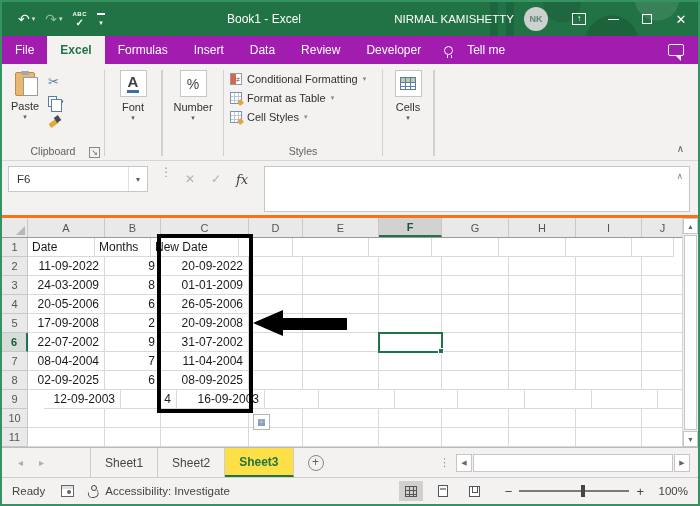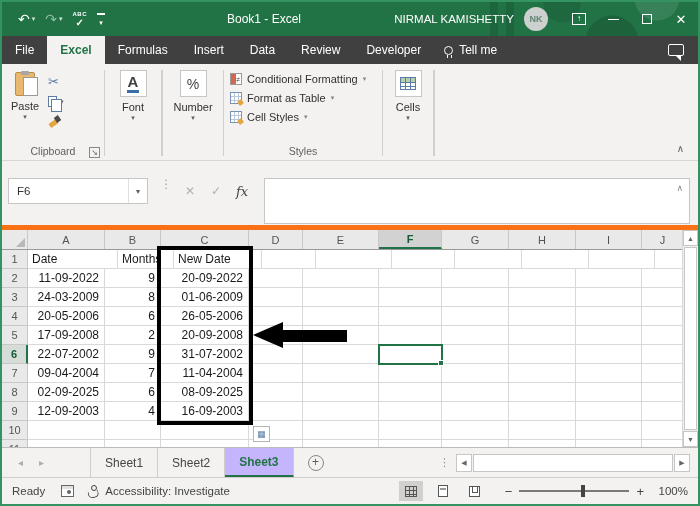--- a/index.html
+++ b/index.html
@@ -29,24 +29,24 @@
   .tb-right { margin-left:auto; display:flex; align-items:center; gap:0; height:100%; }
   .username { font-size:11.5px; margin-right:10px; }
   .avatar { width:24px; height:24px; border-radius:50%; background:#ccd0ce; color:#5f8672;
             font-size:9px; font-weight:bold; display:flex; align-items:center; justify-content:center; margin-right:14px; }
   .winbtn { width:34px; height:34px; display:flex; align-items:center; justify-content:center; color:#fff; font-size:13px; }
   .ribbon-display-icon { width:14px; height:12px; border:1px solid #fff; display:flex; align-items:center; justify-content:center; font-size:8px; line-height:1; }
   .min-glyph { width:11px; border-top:1.5px solid #fff; display:block; }
   .max-glyph { width:10px; height:10px; border:1.5px solid #fff; display:block; }
 
   
-  .tabrow { height:28px; flex:0 0 28px; background:#404040; display:flex; align-items:stretch; color:#fff; font-size:12px; position:relative; }
+  .tabrow { height:28px; flex:0 0 28px; background:#a21caf; display:flex; align-items:stretch; color:#fff; font-size:12px; position:relative; }
   .rtab { padding:0 13px; display:flex; align-items:center; cursor:default; }
   .rtab.active { background:#f3f2f1; color:#217346; font-weight:bold; }
-  .tellme { display:flex; align-items:center; gap:6px; padding:0 10px; }
+  .tellme { display:flex; align-items:center; gap:14px; padding:0 10px; }
   .bulb { width:9px; height:9px; border:1.3px solid #fff; border-radius:50%; position:relative; }
   .bulb:after { content:""; position:absolute; left:2px; top:8px; width:3px; height:3px; border-left:1.3px solid #fff; border-right:1.3px solid #fff; }
   .comment-icon { margin-left:auto; margin-right:14px; align-self:center; width:16px; height:12px; border:1.4px solid #fff; border-radius:2px; position:relative; }
   .comment-icon:after { content:""; position:absolute; right:2px; top:10px; border:3px solid transparent; border-top-color:#fff; border-right-color:#fff; }
 
   
   .ribbon { height:97px; flex:0 0 97px; background:#f3f2f1; border-bottom:1px solid #d8d6d4; display:flex; position:relative; }
   .rgroup { display:flex; flex-direction:column; position:relative; padding-top:5px; }
   .rdivider { width:1px; background:#d2d0ce; margin:6px 0 4px 0; }
   .grouplabel { position:absolute; bottom:3px; left:0; right:0; text-align:center; font-size:10.5px; color:#605e5c; }
@@ -84,21 +84,21 @@
   .stylerow { display:flex; align-items:center; gap:5px; height:19px; font-size:11px; color:#323130; }
   .stylerow .chev { font-size:7px; color:#8a8886; }
   .cf-ic { width:12px; height:12px; border:1px solid #9a9a9a; background:linear-gradient(90deg,#d2694f 0 5px,#fff 5px); position:relative; font-size:7px; color:#444; text-align:right; line-height:11px; padding-right:1px; }
   .tbl-ic { width:12px; height:12px; border:1px solid #7a93b3; background:
       linear-gradient(90deg, transparent 0 3px, #b9c8dc 3px 4px, transparent 4px 7px, #b9c8dc 7px 8px, transparent 8px),
       linear-gradient(transparent 0 3px, #b9c8dc 3px 4px, transparent 4px 7px, #b9c8dc 7px 8px, transparent 8px), #fff; position:relative; }
   .tbl-ic:after { content:""; position:absolute; right:-2px; bottom:-2px; width:5px; height:5px; background:#e3a73f; border-radius:1px; transform:rotate(-35deg); }
   .collapse-ribbon { position:absolute; right:14px; bottom:6px; color:#605e5c; font-size:10px; }
 
   
-  .fbar { height:57px; flex:0 0 57px; background:#f3f2f1; border-bottom:5px solid #f97316; position:relative;margin-top:12px; }
+  .fbar { height:57px; flex:0 0 57px; background:#f3f2f1; border-bottom:3px solid #f97316; position:relative; }
   .namebox { position:absolute; left:6px; top:5px; width:140px; height:26px; background:#fff; border:1px solid #c6c6c4; display:flex; align-items:center; font-size:11.5px; color:#333; padding-left:8px; }
   .namebox .chev { margin-left:auto; border-left:1px solid #e0e0e0; align-self:stretch; display:flex; align-items:center; padding:0 7px; font-size:8px; color:#605e5c; }
   .fdots { position:absolute; left:158px; top:8px; color:#a0a0a0; font-size:12px; letter-spacing:0; line-height:6px; }
   .fbtns { position:absolute; left:175px; top:5px; height:26px; display:flex; align-items:center; gap:0; }
   .fbtn { width:26px; text-align:center; font-size:12px; color:#b3b1af; }
   .fbtn.fx { color:#444; font-family:"DejaVu Serif", serif; font-style:italic; font-size:13px; }
   .finput { position:absolute; left:262px; right:8px; top:5px; height:46px; background:#fff; border:1px solid #c6c6c4; }
   .finput .chev { position:absolute; right:6px; top:4px; font-size:9px; color:#8a8886; }
 
   
@@ -125,21 +125,21 @@
   .vscroll { position:absolute; right:0; top:0; bottom:0; width:16px; background:#f1f1f1; border-left:1px solid #d8d6d4; display:flex; flex-direction:column; }
   .varrow { height:16px; background:#fff; border:1px solid #c8c6c4; font-size:7px; color:#666; display:flex; align-items:center; justify-content:center; }
   .vthumb { flex:1; margin:1px; background:#fff; border:1px solid #c8c6c4; }
 
   
   .tabbar { height:30px; flex:0 0 30px; background:#f3f2f1; border-top:1px solid #bdbbb9; display:flex; align-items:stretch; font-size:12px; }
   .navarrows { display:flex; align-items:center; gap:16px; padding:0 18px 0 16px; color:#b0aeac; font-size:10px; }
   .stabs { display:flex; align-items:stretch; margin-left:28px; }
   .stab { padding:0 14px; display:flex; align-items:center; color:#444; border-right:1px solid #cfcdcb; cursor:default; }
   .stab:first-child { border-left:1px solid #cfcdcb; }
-  .stab.active { background:#c4b5fd; color:#217346; font-weight:bold; border-bottom:2px solid #217346; }
+  .stab.active { background:#fde047; color:#217346; font-weight:bold; border-bottom:2px solid #217346; }
   .addsheet { width:16px; height:16px; border:1px solid #8a8886; border-radius:50%; color:#605e5c; font-size:12px; line-height:13px; text-align:center; align-self:center; margin-left:14px; }
   .tabdots { align-self:center; margin-left:auto; color:#8a8886; font-size:11px; padding:0 6px; }
   .hscroll { align-self:center; display:flex; align-items:center; height:18px; margin-right:8px; }
   .harrow { width:16px; height:18px; background:#fff; border:1px solid #c8c6c4; font-size:7px; color:#666; display:flex; align-items:center; justify-content:center; }
   .hthumb { width:200px; height:18px; background:#fff; border:1px solid #c8c6c4; margin:0 1px; }
 
   
   .statusbar { height:27px; flex:0 0 27px; background:#f3f2f1; border-top:1px solid #d0cecf; display:flex; align-items:center; font-size:11.5px; color:#444; padding:0 10px; }
   .macro-ic { width:13px; height:12px; border:1px solid #666; margin:0 12px 0 16px; position:relative; background:linear-gradient(#e0e0e0 0 3px,#fff 3px); }
   .macro-ic:after { content:""; position:absolute; right:2px; bottom:2px; width:4px; height:4px; border-radius:50%; background:#666; }
@@ -314,21 +314,21 @@
           <div class="ch" style="width: 76px;">E</div>
           <div class="ch sel" style="width: 63px;">F</div>
           <div class="ch" style="width: 67px;">G</div>
           <div class="ch" style="width: 67px;">H</div>
           <div class="ch" style="width: 66px;">I</div>
           <div class="ch" style="width: 42px;">J</div>
         </div>
       <div id="rows">
           <div class="row">
             <div class="rh">1</div>
-            <div class="cell al" style="width: 90px;">Date</div>
+            <div class="cell al" style="width: 67px;">Date</div>
             <div class="cell al" style="width: 56px;">Months</div>
             <div class="cell al" style="width: 88px;">New Date</div>
             <div class="cell al" style="width: 54px;"></div>
             <div class="cell al" style="width: 76px;"></div>
             <div class="cell al" style="width: 63px;"></div>
             <div class="cell al" style="width: 67px;"></div>
             <div class="cell al" style="width: 67px;"></div>
             <div class="cell al" style="width: 66px;"></div>
             <div class="cell al" style="width: 42px;"></div>
           </div>
@@ -342,21 +342,21 @@
             <div class="cell ar" style="width: 63px;"></div>
             <div class="cell ar" style="width: 67px;"></div>
             <div class="cell ar" style="width: 67px;"></div>
             <div class="cell ar" style="width: 66px;"></div>
             <div class="cell ar" style="width: 42px;"></div>
           </div>
           <div class="row">
             <div class="rh">3</div>
             <div class="cell ar" style="width: 77px;">24-03-2009</div>
             <div class="cell ar" style="width: 56px;">8</div>
-            <div class="cell ar" style="width: 88px;">01-06-2009</div>
+            <div class="cell ar" style="width: 88px;">01-01-2009</div>
             <div class="cell ar" style="width: 54px;"></div>
             <div class="cell ar" style="width: 76px;"></div>
             <div class="cell ar" style="width: 63px;"></div>
             <div class="cell ar" style="width: 67px;"></div>
             <div class="cell ar" style="width: 67px;"></div>
             <div class="cell ar" style="width: 66px;"></div>
             <div class="cell ar" style="width: 42px;"></div>
           </div>
           <div class="row">
             <div class="rh">4</div>
@@ -392,21 +392,21 @@
             <div class="cell ar" style="width: 54px;"></div>
             <div class="cell ar" style="width: 76px;"></div>
             <div class="cell ar" style="width: 63px;"></div>
             <div class="cell ar" style="width: 67px;"></div>
             <div class="cell ar" style="width: 67px;"></div>
             <div class="cell ar" style="width: 66px;"></div>
             <div class="cell ar" style="width: 42px;"></div>
           </div>
           <div class="row">
             <div class="rh">7</div>
-            <div class="cell ar" style="width: 77px;">09-04-2004</div>
+            <div class="cell ar" style="width: 77px;">08-04-2004</div>
             <div class="cell ar" style="width: 56px;">7</div>
             <div class="cell ar" style="width: 88px;">11-04-2004</div>
             <div class="cell ar" style="width: 54px;"></div>
             <div class="cell ar" style="width: 76px;"></div>
             <div class="cell ar" style="width: 63px;"></div>
             <div class="cell ar" style="width: 67px;"></div>
             <div class="cell ar" style="width: 67px;"></div>
             <div class="cell ar" style="width: 66px;"></div>
             <div class="cell ar" style="width: 42px;"></div>
           </div>
@@ -418,21 +418,21 @@
             <div class="cell ar" style="width: 54px;"></div>
             <div class="cell ar" style="width: 76px;"></div>
             <div class="cell ar" style="width: 63px;"></div>
             <div class="cell ar" style="width: 67px;"></div>
             <div class="cell ar" style="width: 67px;"></div>
             <div class="cell ar" style="width: 66px;"></div>
             <div class="cell ar" style="width: 42px;"></div>
           </div>
           <div class="row">
             <div class="rh">9</div>
-            <div class="cell ar" style="width: 77px;">12-09-2003</div>
+            <div class="cell ar" style="width: 77px; margin-left: 16px;">12-09-2003</div>
             <div class="cell ar" style="width: 56px;">4</div>
             <div class="cell ar" style="width: 88px;">16-09-2003</div>
             <div class="cell ar" style="width: 54px;"></div>
             <div class="cell ar" style="width: 76px;"></div>
             <div class="cell ar" style="width: 63px;"></div>
             <div class="cell ar" style="width: 67px;"></div>
             <div class="cell ar" style="width: 67px;"></div>
             <div class="cell ar" style="width: 66px;"></div>
             <div class="cell ar" style="width: 42px;"></div>
           </div>

